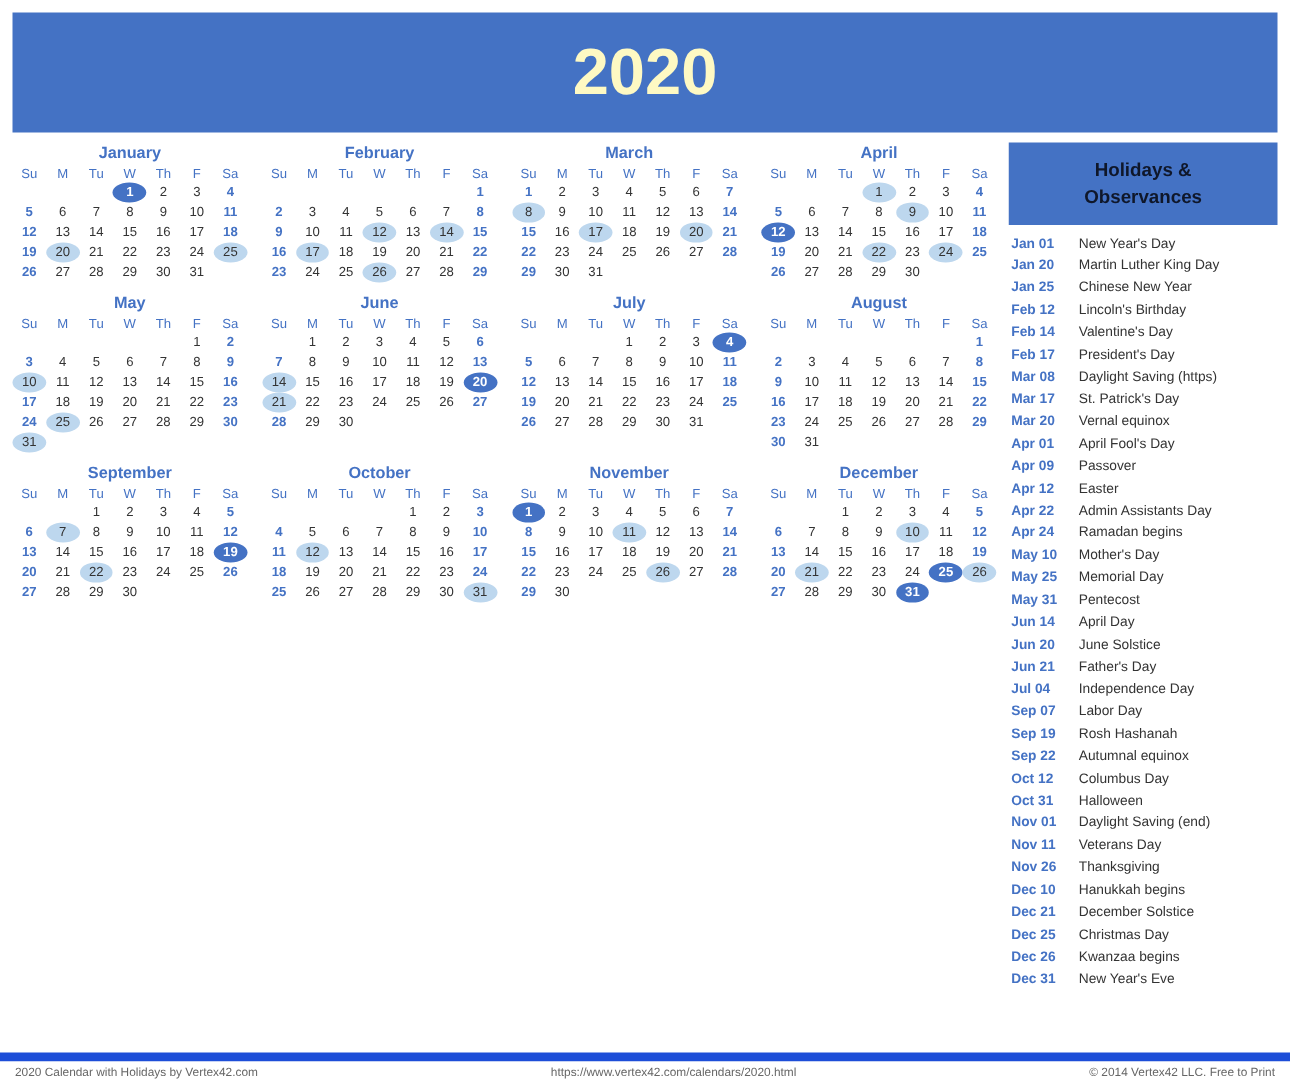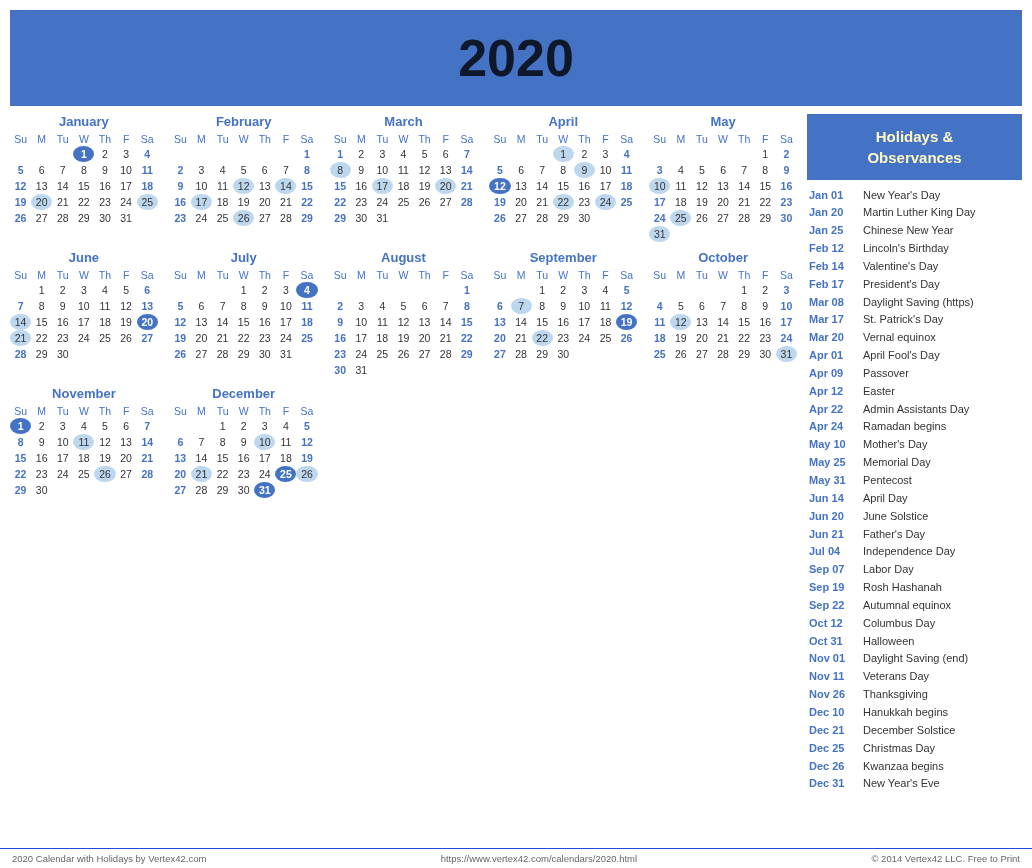--- a/index.html
+++ b/index.html
@@ -8,21 +8,21 @@
       background: #fff;
       width: 1032px;
       min-height: 868px;
       display: flex;
       flex-direction: column;
     }
 
     
     .header {
       background: #4472C4;
-      color: #0f172a;
+      color: #fef9c3;
       text-align: center;
       font-size: 52px;
       font-weight: bold;
       padding: 18px 0;
       margin: 10px 10px 0 10px;
       flex-shrink: 0;
     }
 
     
     .main-content {
@@ -32,21 +32,21 @@
     }
 
     
     .calendar-section {
       flex: 1;
       padding-right: 10px;
     }
 
     .months-grid {
       display: grid;
-      grid-template-columns: repeat(5, 1fr);
+      grid-template-columns: repeat(4, 1fr);
       gap: 8px 12px;
       padding-top: 8px;
     }
 
     .month-block {
       font-size: 11px;
     }
 
     .month-title {
       text-align: center;
@@ -93,21 +93,21 @@
 
     
     .holidays-section {
       width: 215px;
       flex-shrink: 0;
       padding-top: 8px;
     }
 
     .holidays-header {
       background: #4472C4;
-      color: #fef9c3;
+      color: #0f172a;
       text-align: center;
       font-size: 15px;
       font-weight: bold;
       padding: 12px 8px;
       line-height: 1.4;
       margin-bottom: 6px;
     }
 
     .holiday-item {
       display: flex;
@@ -128,21 +128,21 @@
       color: #333;
     }
 
     
     .footer {
       display: flex;
       justify-content: space-between;
       font-size: 9.5px;
       color: #666;
       padding: 4px 12px;
-      border-top: 1px solid #1d4ed8;
+      border-top: 7px solid #1d4ed8;
       margin-top: 4px;
     }
   </style>
 </head>
 <body>
 
 <div class="header">
   <span>2020</span>
 </div>
 

